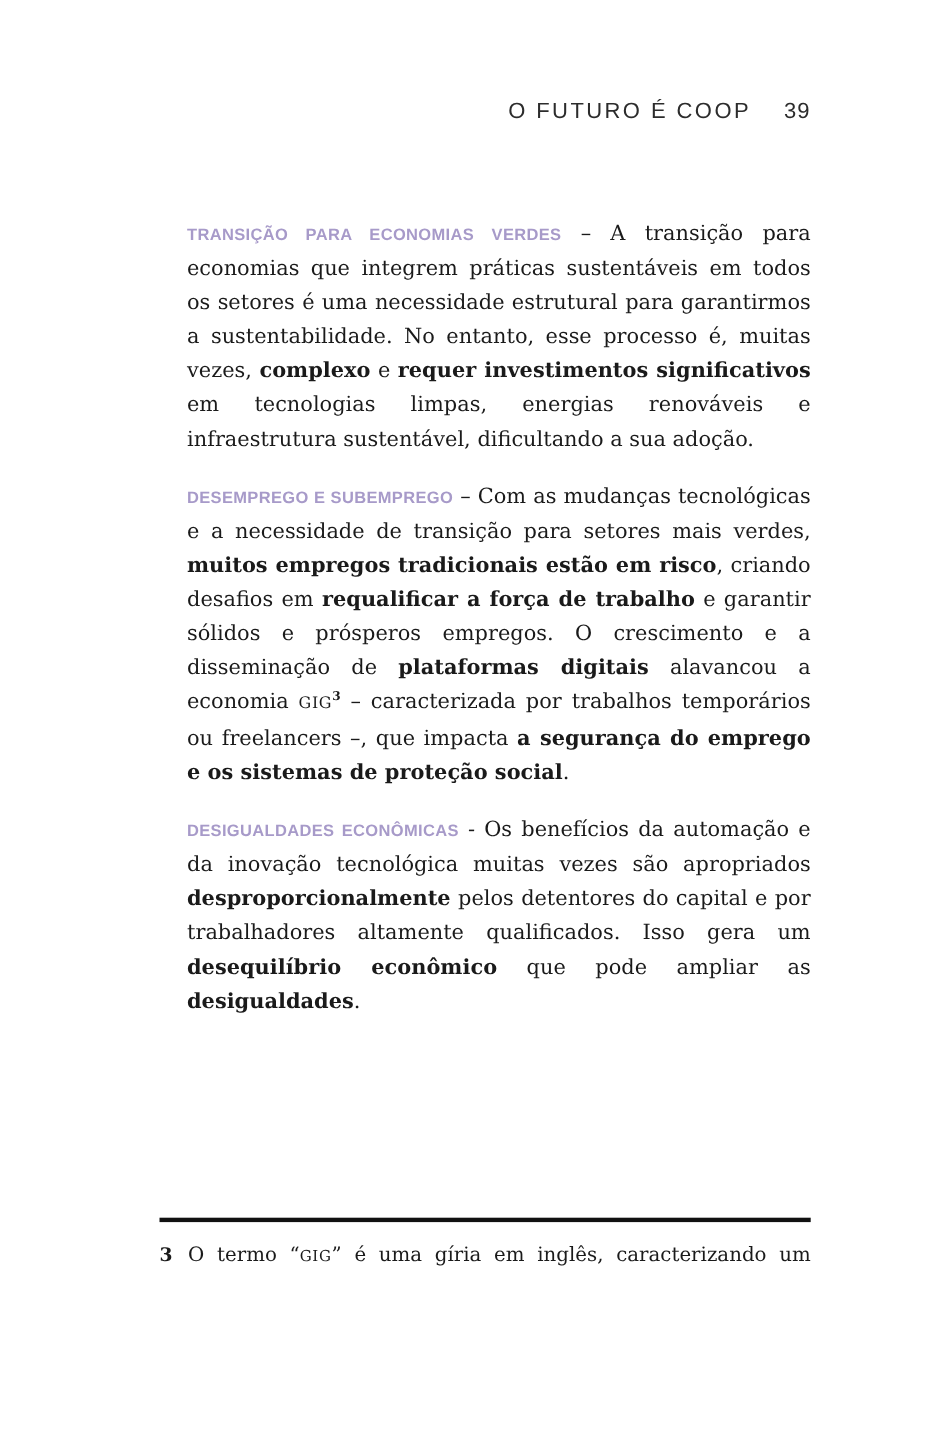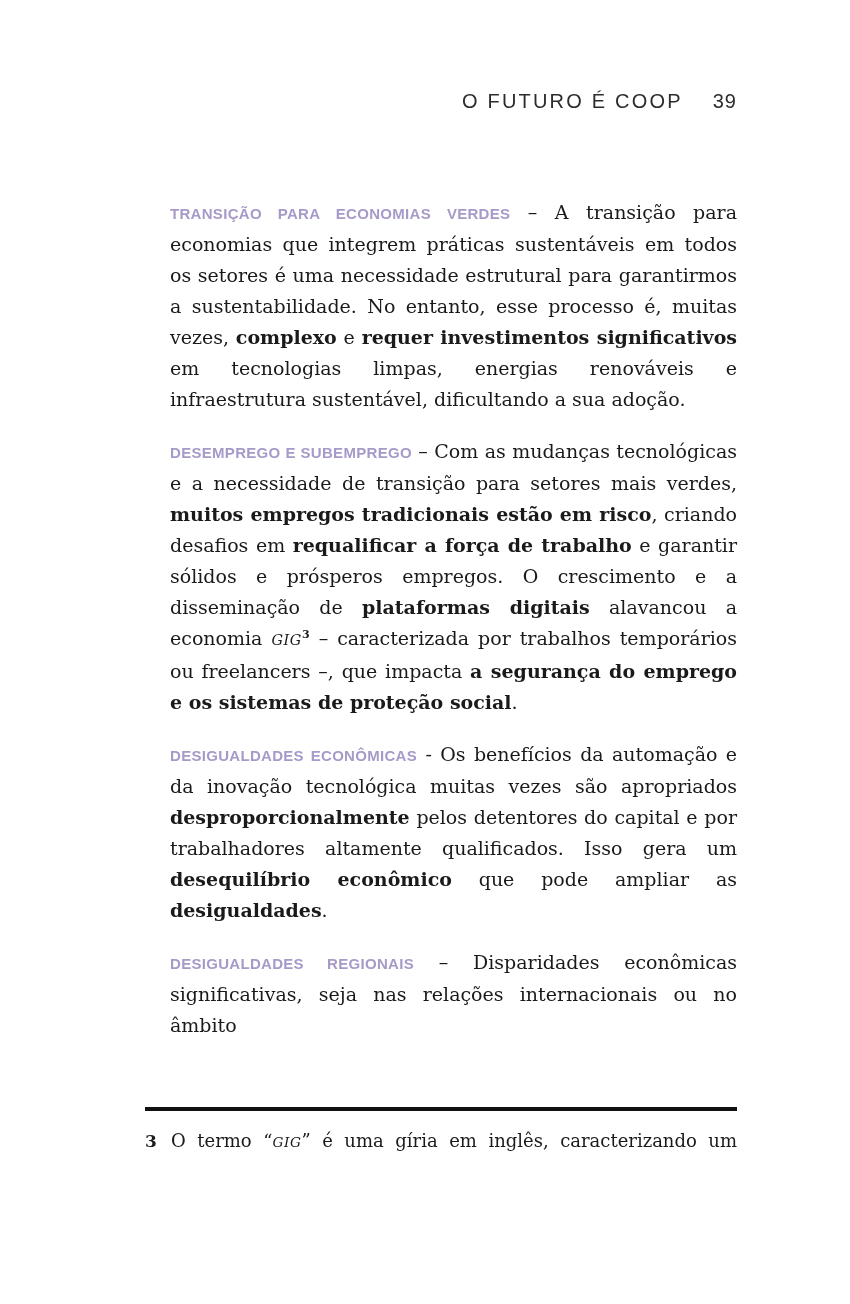--- a/index.html
+++ b/index.html
@@ -50,21 +50,21 @@
     color: var(--text, #1a1a1a);
   }
   .h {
     font-family: "Liberation Sans", sans-serif;
     font-weight: 700;
     font-size: 15px;
     letter-spacing: 0.3px;
     color: var(--accent, #a79ac9);
   }
   .b { font-weight: 700; }
-  .sc { font-size: 0.76em; letter-spacing: 0.6px; font-style: italic; }
+  .sc { font-size: 0.76em; letter-spacing: 0.6px; }
   .sup {
     font-size: 0.58em;
     vertical-align: super;
     font-weight: 700;
     line-height: 0;
   }
   
   .footnote-block {
     position: absolute;
     left: 145px;
@@ -114,21 +114,20 @@
 
   <div class="content">
 
 
     <p><span class="h">TRANSIÇÃO PARA ECONOMIAS VERDES</span><span><span> – A transição para economias que integrem práticas sustentáveis em todos os setores é uma necessidade estrutural para garantirmos a sustentabilidade. No entanto, esse processo é, muitas vezes, </span><span class="b">complexo</span><span> e </span><span class="b">requer investimentos significativos</span><span> em tecnologias limpas, energias renováveis e infraestrutura sustentável, dificultando a sua adoção.</span></span></p>
 
     <p><span class="h">DESEMPREGO E SUBEMPREGO</span><span><span> – Com as mudanças tecnológicas e a necessidade de transição para setores mais verdes, </span><span class="b">muitos empregos tradicionais estão em risco</span><span>, criando desafios em </span><span class="b">requalificar a força de trabalho</span><span> e garantir sólidos e prósperos empregos. O crescimento e a disseminação de </span><span class="b">plataformas digitais</span><span> alavancou a economia </span><span class="sc">GIG</span><span class="sup">3</span><span> – caracterizada por trabalhos temporários ou freelancers –, que impacta </span><span class="b">a segurança do emprego e os sistemas de proteção social</span><span>.</span></span></p>
 
     <p><span class="h">DESIGUALDADES ECONÔMICAS</span><span><span> - Os benefícios da automação e da inovação tecnológica muitas vezes são apropriados </span><span class="b">desproporcionalmente</span><span> pelos detentores do capital e por trabalhadores altamente qualificados. Isso gera um </span><span class="b">desequilíbrio econômico</span><span> que pode ampliar as </span><span class="b">desigualdades</span><span>.</span></span></p>
 
-    <p><span class="h">DESIGUALDADES REGIONAIS</span><span><span> – Disparidades econômicas significativas, seja nas relações internacionais ou no âmbito</span></span></p>
 
   </div>
 
   <div class="footnote-block">
     <div class="fn-rule"></div>
     <div class="fn-row">
       <div class="fn-num">3</div>
       <div class="fn-text"><span>O termo “</span><span class="sc">GIG</span><span>” é uma gíria em inglês, caracterizando um trabalho com duração específica, normalmente sem vínculo formal, que, em português, normalmente é designado como “bico”.</span></div>
     </div>
   </div>

